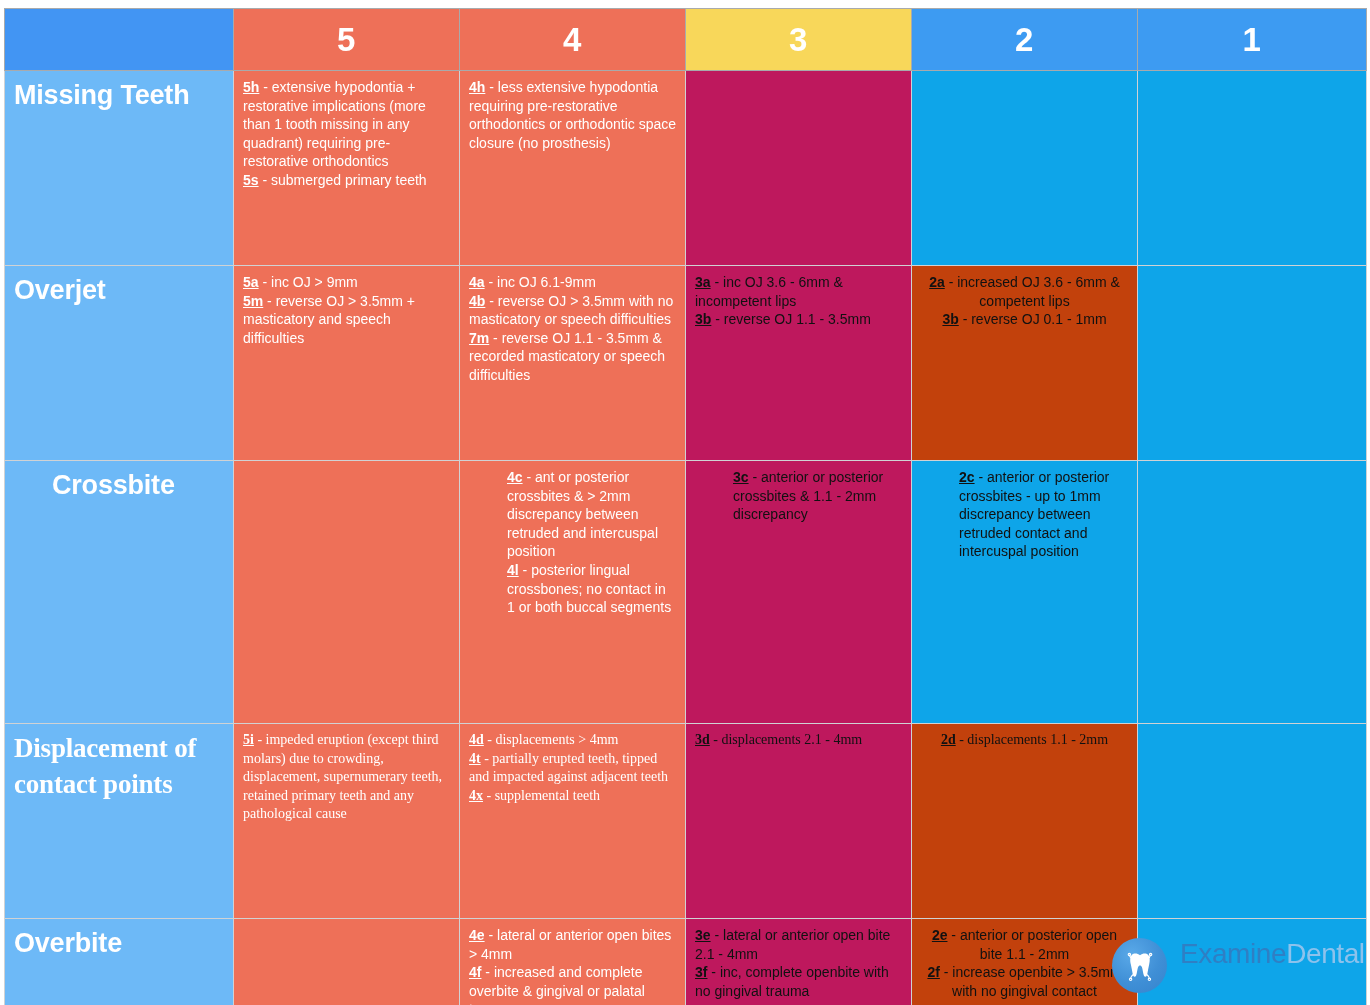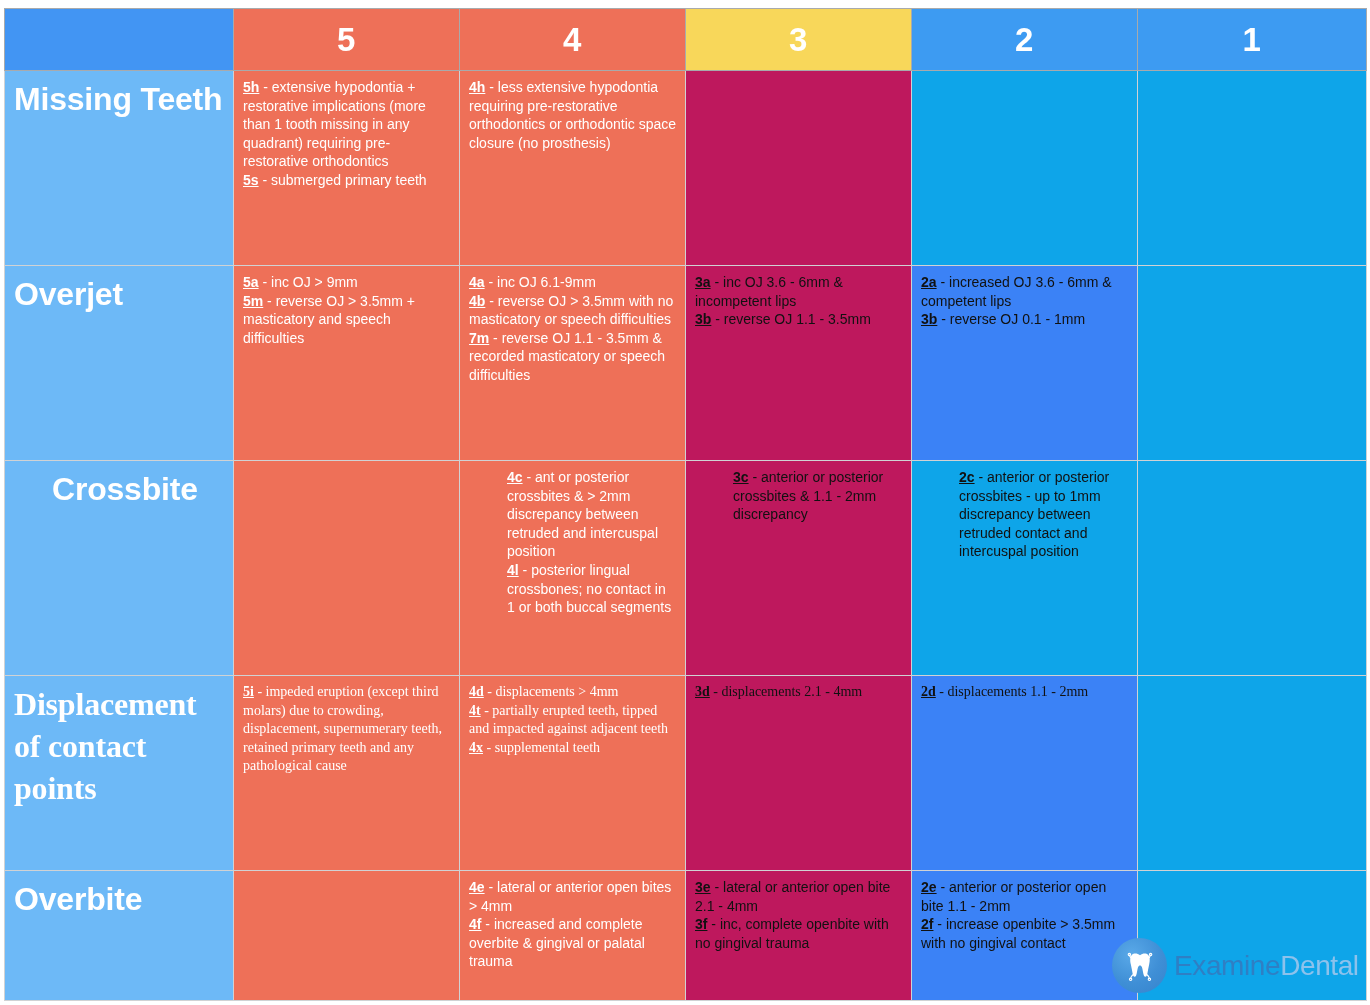--- a/index.html
+++ b/index.html
@@ -56,62 +56,62 @@
   }
   th.corner        { background: #4295f3; }
   th.h-red         { background: #ee7058; }
   th.h-yellow      { background: #f8d75a; }
   th.h-blue        { background: #3d9bf2; }
 
   
   td.rowlabel {
     background: #6db9f7;
     color: #ffffff;
-    font-size: 32px;
+    font-size: 27px;
     font-weight: bold;
     line-height: 1.32;
     letter-spacing: -0.2px;
     padding: 9px 10px 8px 11px;
     border-color: #c9d8e6;
   }
 
   
   td.red    { background: #ee7058; color: #ffffff; }
   td.yellow { background: #be185d; color: #111111; }
-  td.tint   { background: #3b82f6; color: #111111; }
+  td.tint   { background: #c2410c; color: #111111; text-align: center; }
   td.plain  { background: #0ea5e9; color: #111111; }
 
   
   td.body {
     font-size: 14px;
     line-height: 1.33;
   }
   td.body p {
     margin: 0;
   }
   td.body b {
     font-weight: bold;
     text-decoration: underline;
   }
 
   
   tr.r0 td { height: 195px; }
   tr.r1 td { height: 195px; }
-  tr.r2 td { height: 215px; padding-left: 47px; }
+  tr.r2 td { height: 263px; padding-left: 47px; }
   tr.r3 td { height: 195px; font-family: Liberation Serif, serif; }
   tr.r4 td { height: 130px; }
 
   
   #logo {
     position: absolute;
     left: 1112px;
     top: 930px;
     display: flex;
-    align-items: center;
-    gap: 7px;
+    align-items: flex-start;
+    gap: 13px;
     pointer-events: auto;
   }
   #logo .badge {
     width: 55px;
     height: 55px;
     border-radius: 50%;
     background: radial-gradient(circle at 36% 30%, #5aa9e8 0%, #3f8fd6 55%, #3583cc 100%);
     display: flex;
     align-items: center;
     justify-content: center;

